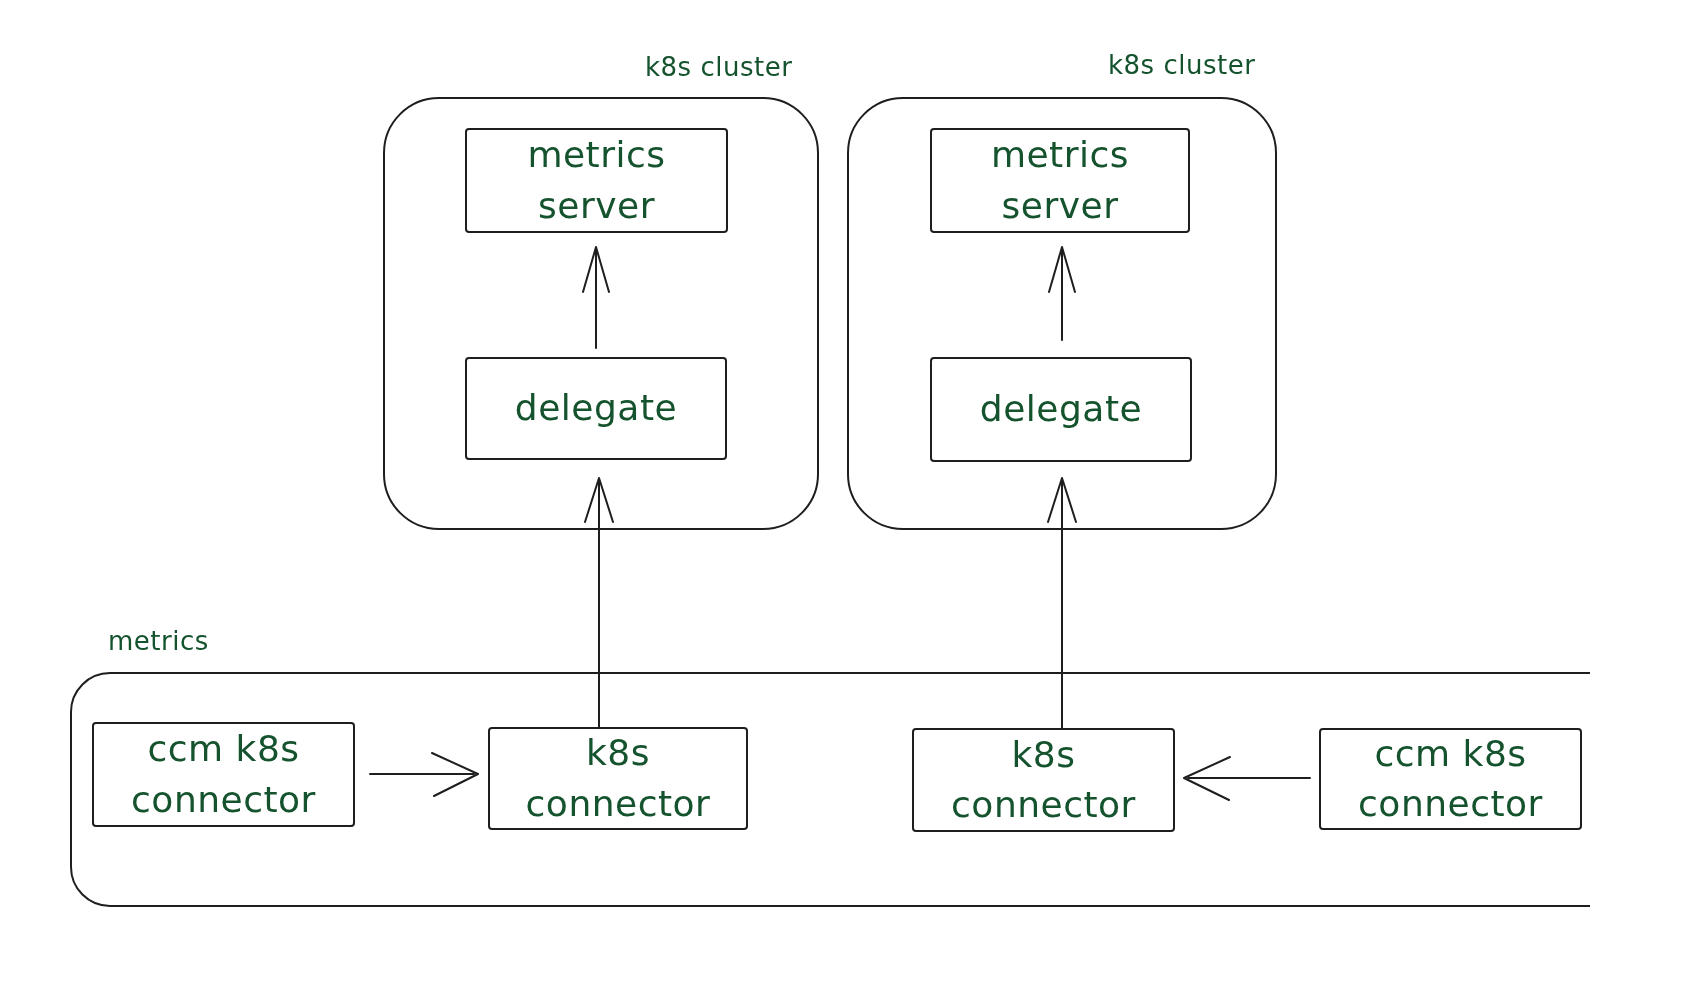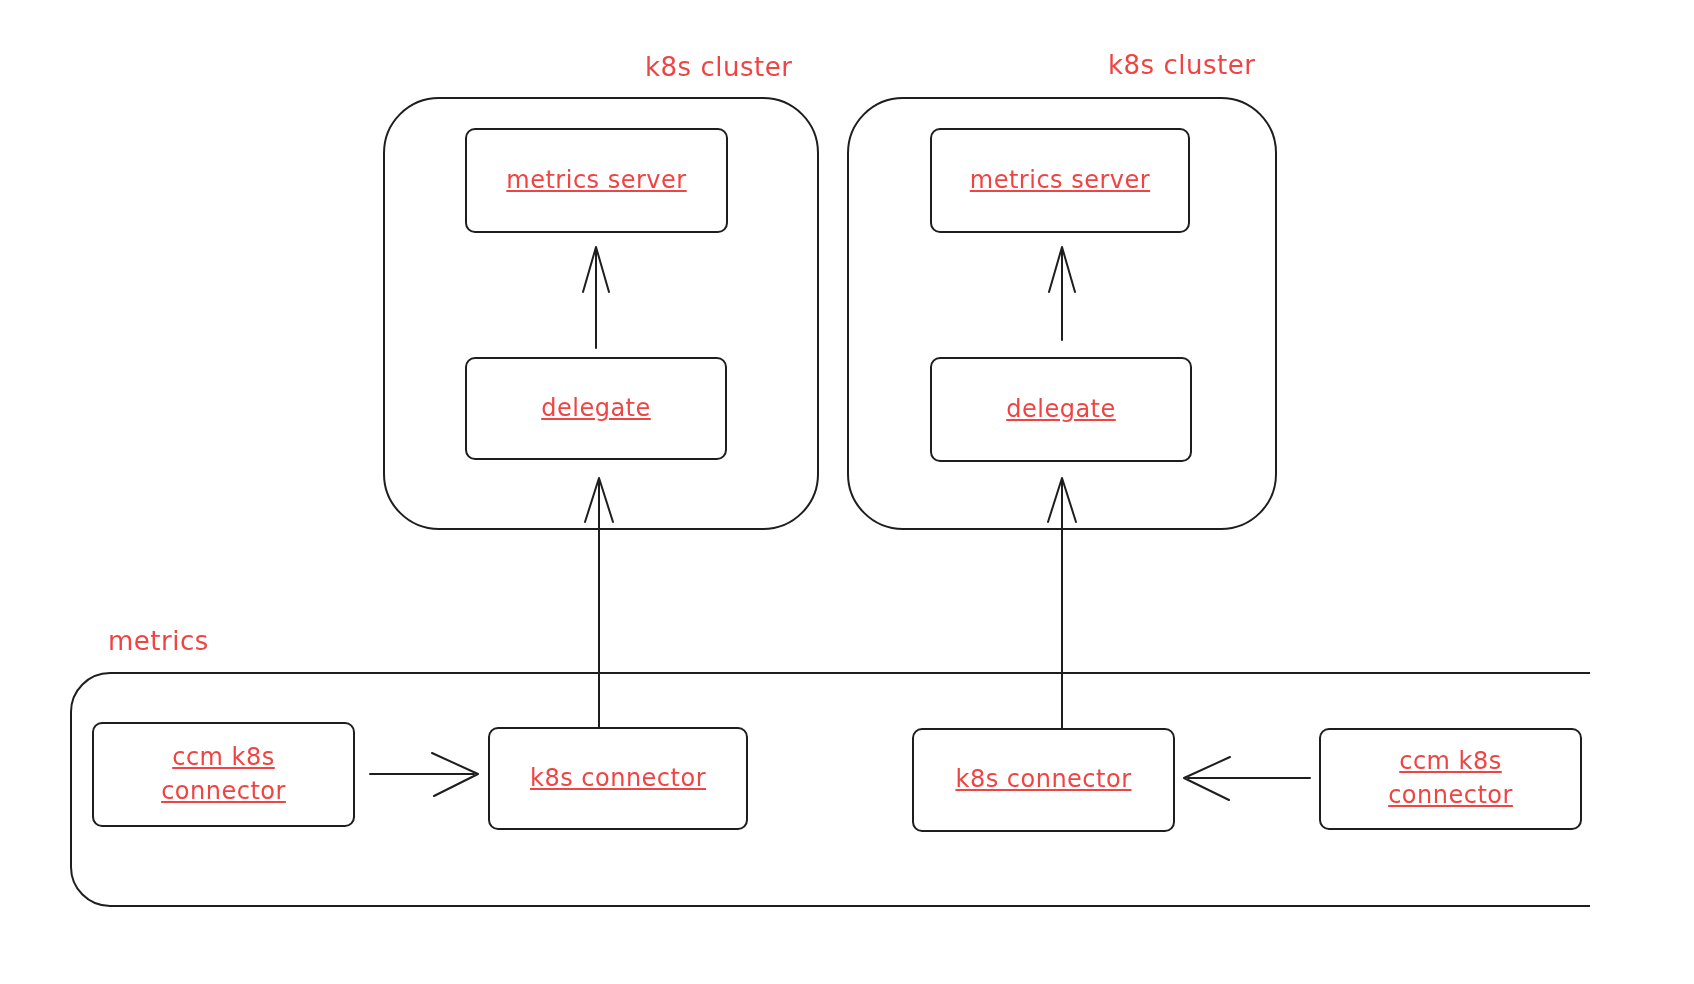--- a/index.html
+++ b/index.html
@@ -6,47 +6,46 @@
     margin: 0;
     padding: 0;
     background: #ffffff;
   }
   .canvas {
     position: relative;
     width: 1590px;
     height: 984px;
     background: #ffffff;
     font-family: "DejaVu Sans", "Liberation Sans", sans-serif;
-    color: #ef4444;
+    color: #14532d;
     overflow: hidden;
   }
   .shape {
     position: absolute;
     box-sizing: border-box;
     border: 2px solid #1e1e1e;
     background: transparent;
   }
   .cluster {
     border-radius: 56px;
   }
   .harness {
     border-radius: 40px;
   }
   .node {
-    border-radius: 10px;
+    border-radius: 4px;
     background: #ffffff;
     display: flex;
     align-items: center;
     justify-content: center;
     text-align: center;
-    font-size: 24px;
+    font-size: 36px;
     line-height: 1.4;
     white-space: pre-line;
     letter-spacing: 0.5px;
-    text-decoration: underline;
   }
   .floating-label {
     position: absolute;
     font-size: 26px;
     letter-spacing: 0.5px;
     white-space: nowrap;
   }
   svg.arrows {
     position: absolute;
     left: 0;

